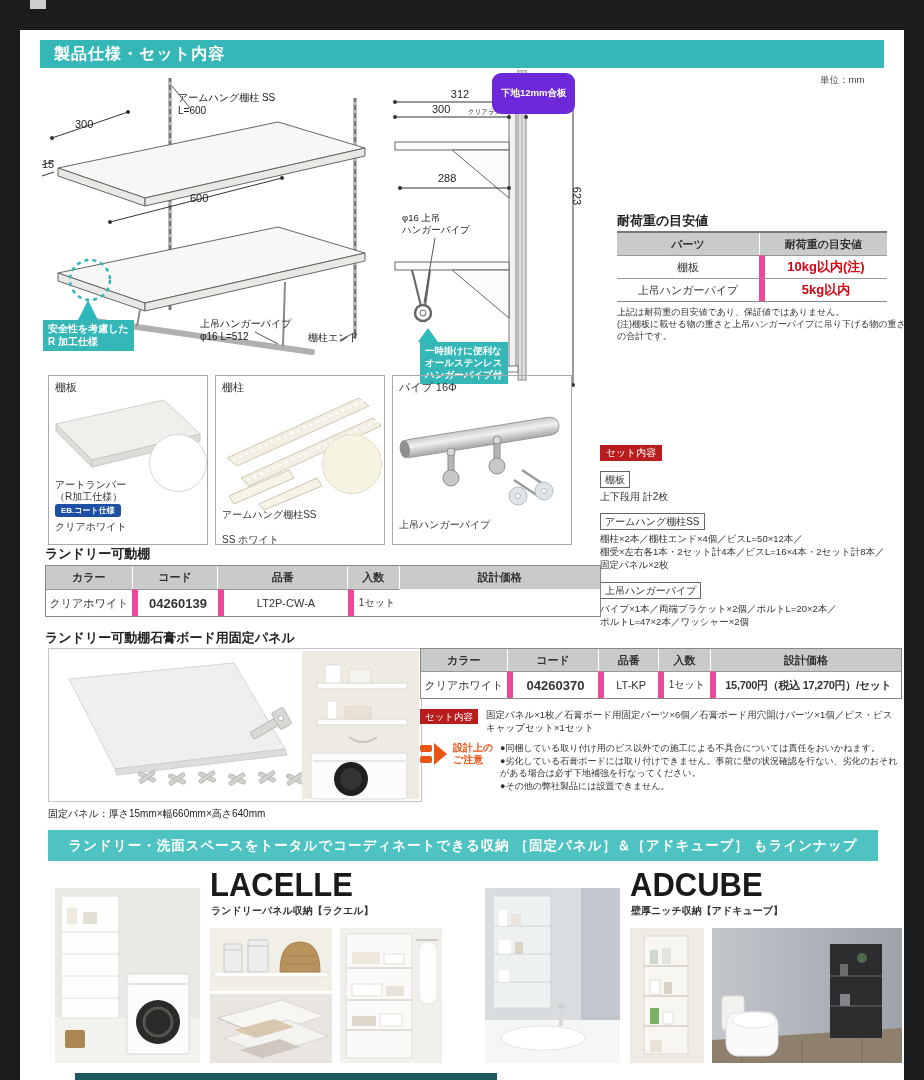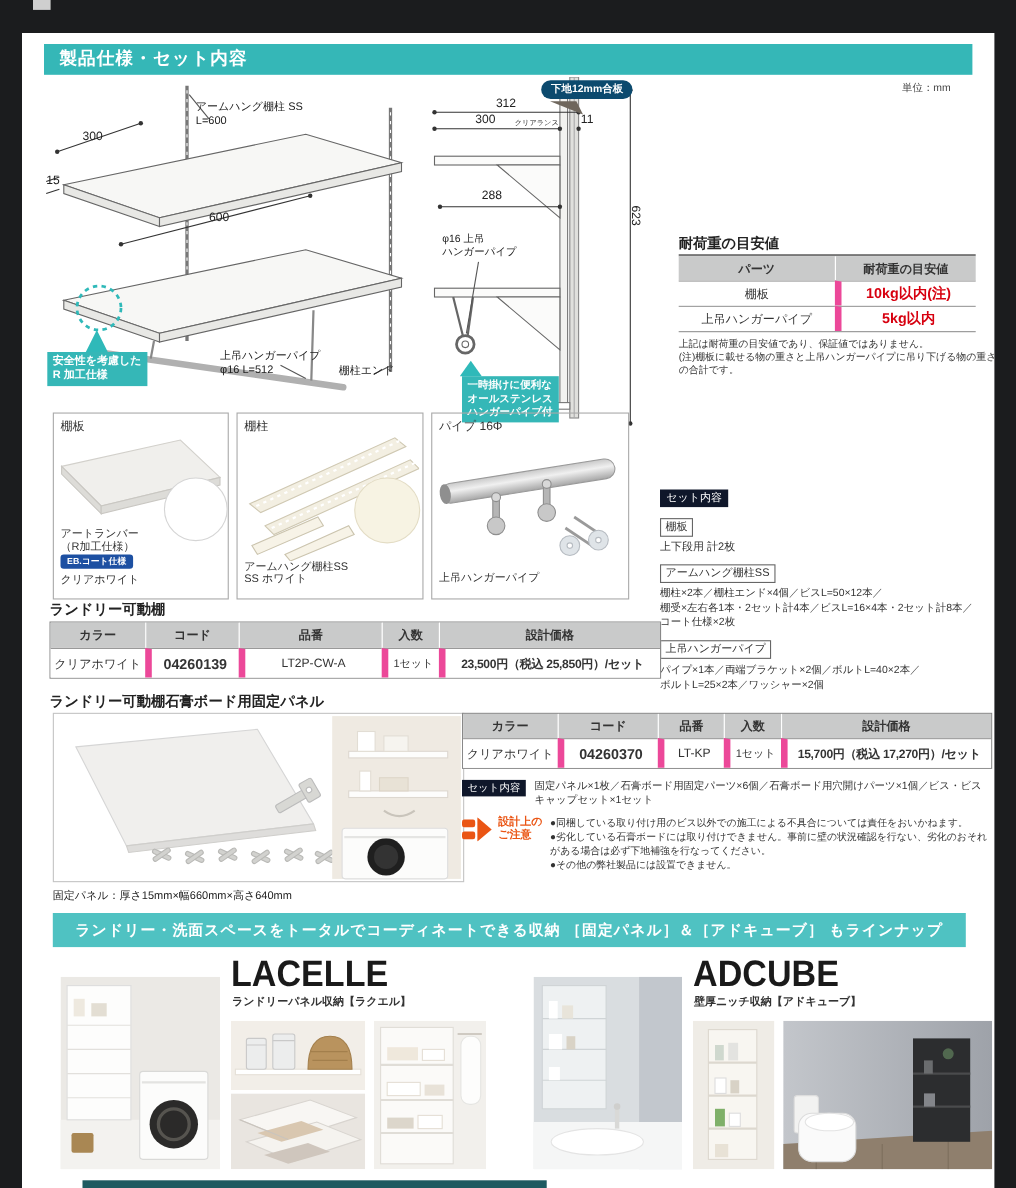--- a/index.html
+++ b/index.html
@@ -3,21 +3,21 @@
 <meta charset="utf-8">
 <style>
   html,body{margin:0;padding:0;background:#1b1c1e;}
   body{width:924px;height:1080px;position:relative;overflow:hidden;
        font-family:"Liberation Sans","DejaVu Sans",sans-serif;color:#333;}
   .page{position:absolute;left:20px;top:30px;width:884px;height:1050px;background:#ffffff;}
   .abs{position:absolute;}
   .pre{white-space:pre-line;}
   .teal-callout{background:#35b7b7;color:#fff;font-weight:bold;padding:3px 5px;line-height:1.25;}
   .boxed{display:inline-block;border:1px solid #666;padding:0 4px;font-size:10px;line-height:15px;color:#333;}
-  .badge-gray{background:#0f172a;color:#fff;font-size:10px;line-height:16px;text-align:center;}
+  .badge-gray{background:#b91c1c;color:#fff;font-size:10px;line-height:16px;text-align:center;}
   
   .tbl{position:absolute;border:1px solid #888;box-sizing:border-box;background:#fff;}
   .trow{display:flex;}
   .tcell{box-sizing:border-box;display:flex;align-items:center;justify-content:center;
          border-left:6px solid #ec4899;overflow:hidden;}
   .tcell:first-child{border-left:none;}
   .thead .tcell{background:#c9caca;font-weight:bold;font-size:11px;color:#333;border-left:1px solid #fff;}
   .thead .tcell:first-child{border-left:none;}
   .tbody .tcell{border-top:1px solid #999;font-size:11px;background:#fff;}
   .red{color:#d7000f;font-weight:bold;}
@@ -121,21 +121,21 @@
     <div class="dimlabel" style="left:400px;top:18px;width:40px;text-align:center;">312</div>
     <div class="dimlabel" style="left:392px;top:33px;">300</div>
     <div class="abs" style="left:428px;top:38px;font-size:6.5px;color:#222;">クリアランス</div>
     <div class="dimlabel" style="left:488px;top:33px;">11</div>
     <div class="dimlabel" style="left:398px;top:102px;">288</div>
     <div class="small-label pre" style="left:362px;top:142px;font-size:9.5px;">φ16 上吊
 ハンガーパイプ</div>
     <div class="teal-callout pre abs" style="left:380px;top:272px;font-size:9.5px;">一時掛けに便利な
 オールステンレス
 ハンガーパイプ付</div>
-    <div class="abs pre" style="left:452px;top:3px;background:#0c4a6e;color:#fff;font-size:9.5px;font-weight:bold;padding:2px 9px;border-radius:9px;">下地12mm合板</div>
+    <div class="abs pre" style="left:452px;top:3px;background:#6d28d9;color:#fff;font-size:9.5px;font-weight:bold;padding:14px 9px;border-radius:9px;">下地12mm合板</div>
   </div>
 
   <div class="abs" style="left:597px;top:182px;font-size:13px;font-weight:bold;color:#222;">耐荷重の目安値</div>
   <div class="tbl" style="left:597px;top:201px;width:270px;border-left:none;border-right:none;border-top:2px solid #777;">
     <div class="trow thead">
       <div class="tcell" style="width:142px;height:22px;">パーツ</div>
       <div class="tcell" style="width:128px;height:22px;">耐荷重の目安値</div>
     </div>
     <div class="trow tbody">
       <div class="tcell" style="width:142px;height:23px;">棚板</div>
@@ -171,21 +171,21 @@
       <polygon points="8,66 140,6 150,14 18,74" fill="#f3efe2" stroke="#cfc8b2"></polygon>
       <line x1="14" y1="68" x2="144" y2="9" stroke="#fff" stroke-width="2" stroke-dasharray="3,4"></line>
       <polygon points="22,86 154,26 162,34 30,94" fill="#f3efe2" stroke="#cfc8b2"></polygon>
       <line x1="28" y1="88" x2="158" y2="29" stroke="#fff" stroke-width="2" stroke-dasharray="3,4"></line>
       <polygon points="10,104 70,78 75,86 15,112" fill="#f7f3e7" stroke="#cbc4ae"></polygon>
       <polygon points="40,112 98,86 103,94 45,118" fill="#f7f3e7" stroke="#cbc4ae"></polygon>
       <rect x="128" y="48" width="22" height="48" rx="3" fill="#f1ecdc" stroke="#cfc8b2"></rect>
       <circle cx="139" cy="60" r="3" fill="#d8d2c0"></circle>
     </svg>
     <div class="abs" style="left:6px;top:132px;font-size:10px;">アームハング棚柱SS</div>
-    <div class="abs" style="left:6px;top:143px;font-size:10px;">SS ホワイト</div>
+    <div class="abs" style="left:6px;top:157px;font-size:10px;">SS ホワイト</div>
     <div class="abs" style="left:106px;top:58px;width:58px;height:58px;border-radius:50%;background:#f7f3e3;border:1px solid #e3dcc4;"></div>
   </div>
 
   <div class="abs" style="left:372px;top:345px;width:180px;height:170px;border:1px solid #a9a9a9;box-sizing:border-box;">
     <div class="abs" style="left:6px;top:4px;font-size:11px;">パイプ 16Φ</div>
     <svg width="172" height="112" viewBox="0 0 172 112" style="position:absolute;left:3px;top:20px;">
       <defs>
         <linearGradient id="pg" x1="0" y1="0" x2="0" y2="1">
           <stop offset="0" stop-color="#c9c9c9"></stop>
             <stop offset="0.4" stop-color="#f0f0f0"></stop>
@@ -211,40 +211,39 @@
     </svg>
     <div class="abs" style="left:6px;top:142px;font-size:10px;">上吊ハンガーパイプ</div>
   </div>
 
   <div class="abs badge-gray" style="left:580px;top:415px;width:62px;">セット内容</div>
   <div class="abs" style="left:580px;top:439px;"><span class="boxed">棚板</span></div>
   <div class="abs" style="left:580px;top:460px;font-size:10px;">上下段用 計2枚</div>
   <div class="abs" style="left:580px;top:481px;"><span class="boxed">アームハング棚柱SS</span></div>
   <div class="abs" style="left:580px;top:503px;font-size:9.5px;">棚柱×2本／棚柱エンド×4個／ビスL=50×12本／</div>
   <div class="abs" style="left:580px;top:516px;font-size:9.5px;">棚受×左右各1本・2セット計4本／ビスL=16×4本・2セット計8本／</div>
-  <div class="abs" style="left:580px;top:529px;font-size:9.5px;">コート仕様×2枚</div>
+  <div class="abs" style="left:580px;top:529px;font-size:9.5px;">固定パネル×2枚</div>
   <div class="abs" style="left:580px;top:550px;"><span class="boxed">上吊ハンガーパイプ</span></div>
-  <div class="abs" style="left:580px;top:573px;font-size:9.5px;">パイプ×1本／両端ブラケット×2個／ボルトL=40×2本／</div>
-  <div class="abs" style="left:580px;top:586px;font-size:9.5px;">ボルトL=25×2本／ワッシャー×2個</div>
+  <div class="abs" style="left:580px;top:573px;font-size:9.5px;">パイプ×1本／両端ブラケット×2個／ボルトL=20×2本／</div>
+  <div class="abs" style="left:580px;top:586px;font-size:9.5px;">ボルトL=47×2本／ワッシャー×2個</div>
 
   <div class="abs" style="left:25px;top:515px;font-size:13px;font-weight:bold;color:#222;">ランドリー可動棚</div>
   <div class="tbl" style="left:25px;top:535px;width:556px;">
     <div class="trow thead">
       <div class="tcell" style="width:86px;height:23px;">カラー</div>
       <div class="tcell" style="width:86px;height:23px;">コード</div>
       <div class="tcell" style="width:130px;height:23px;">品番</div>
       <div class="tcell" style="width:52px;height:23px;">入数</div>
       <div class="tcell" style="width:202px;height:23px;">設計価格</div>
     </div>
     <div class="trow tbody">
       <div class="tcell" style="width:86px;height:27px;">クリアホワイト</div>
       <div class="tcell" style="width:86px;height:27px;font-weight:bold;font-size:13px;">04260139</div>
       <div class="tcell" style="width:130px;height:27px;">LT2P-CW-A</div>
       <div class="tcell" style="width:52px;height:27px;font-size:10px;">1セット</div>
-      <div class="tcell price" style="width:202px;height:27px;">23,500円（税込 25,850円）/セット</div>
     </div>
   </div>
 
   <div class="abs" style="left:25px;top:599px;font-size:13px;font-weight:bold;color:#222;">ランドリー可動棚石膏ボード用固定パネル</div>
 
   <div class="abs" style="left:28px;top:618px;width:374px;height:154px;border:1px solid #c4c4c4;box-sizing:border-box;background:#fff;">
     <svg width="372" height="152" viewBox="0 0 372 152">
       <polygon points="20,30 185,14 236,100 66,120" fill="#f0efed" stroke="#d5d5d5"></polygon>
       <polygon points="66,120 236,100 238,106 68,126" fill="#dedddb" stroke="#cfcecb"></polygon>
       <g transform="rotate(-30 222 76)">

